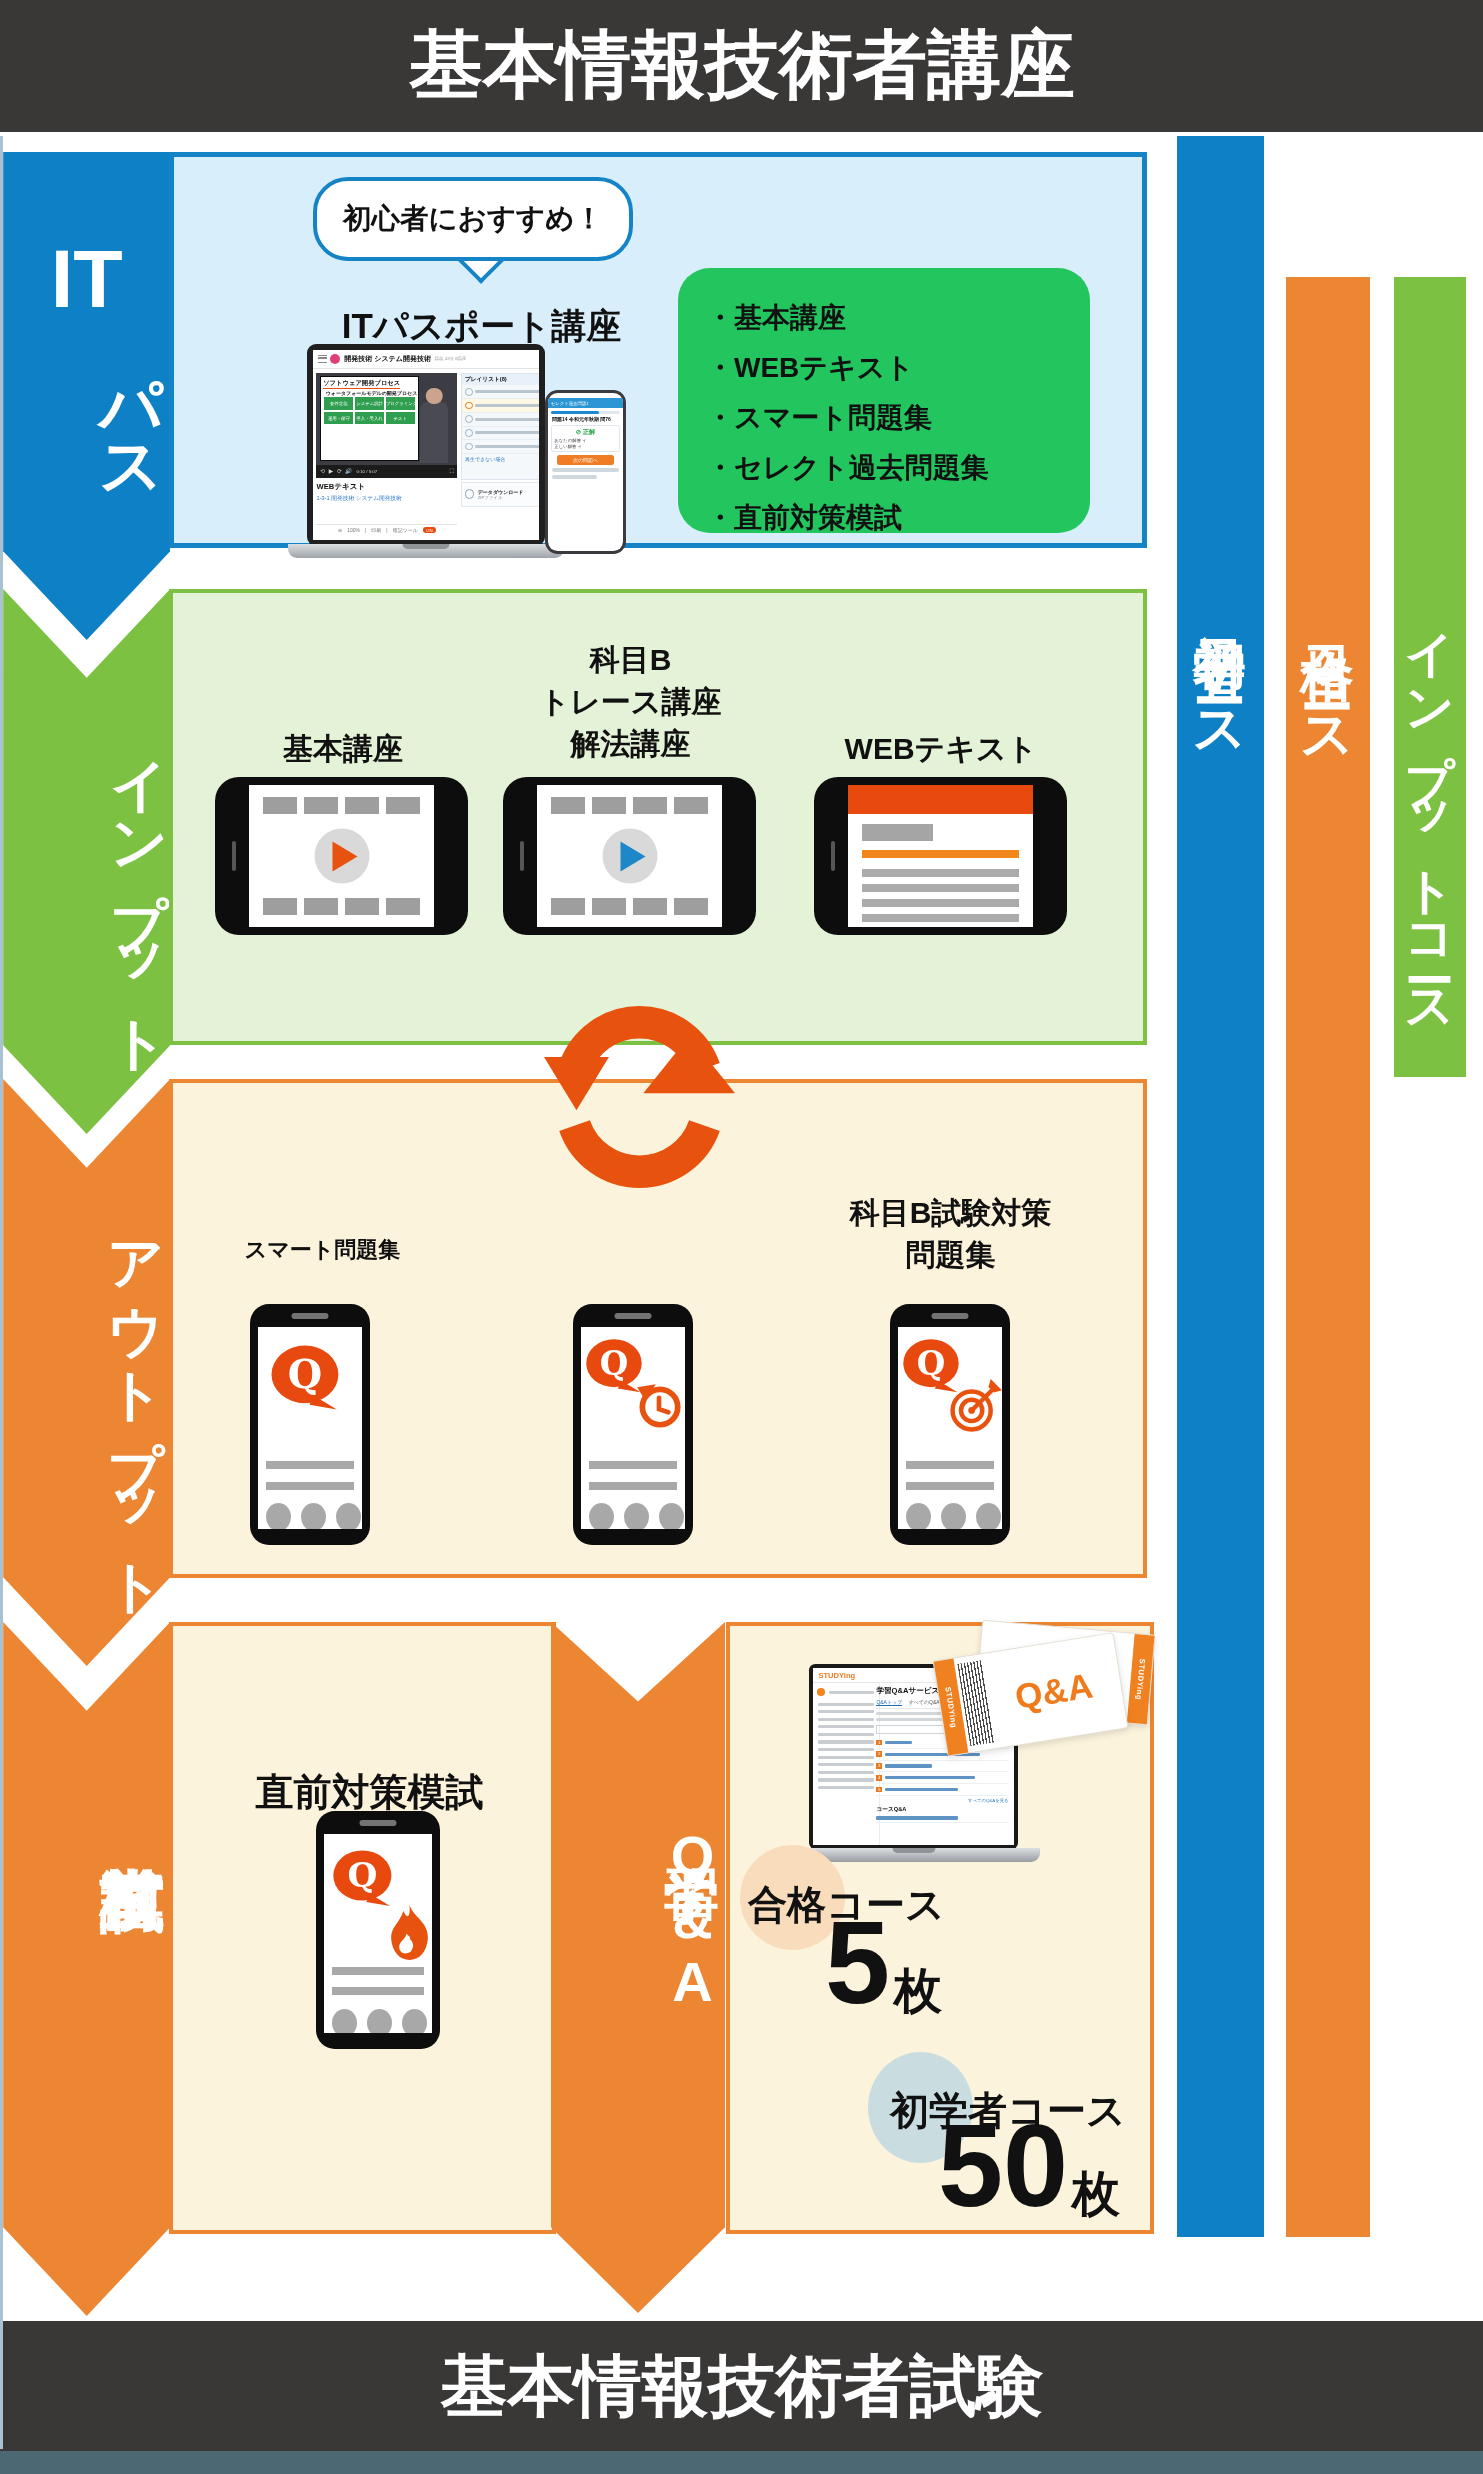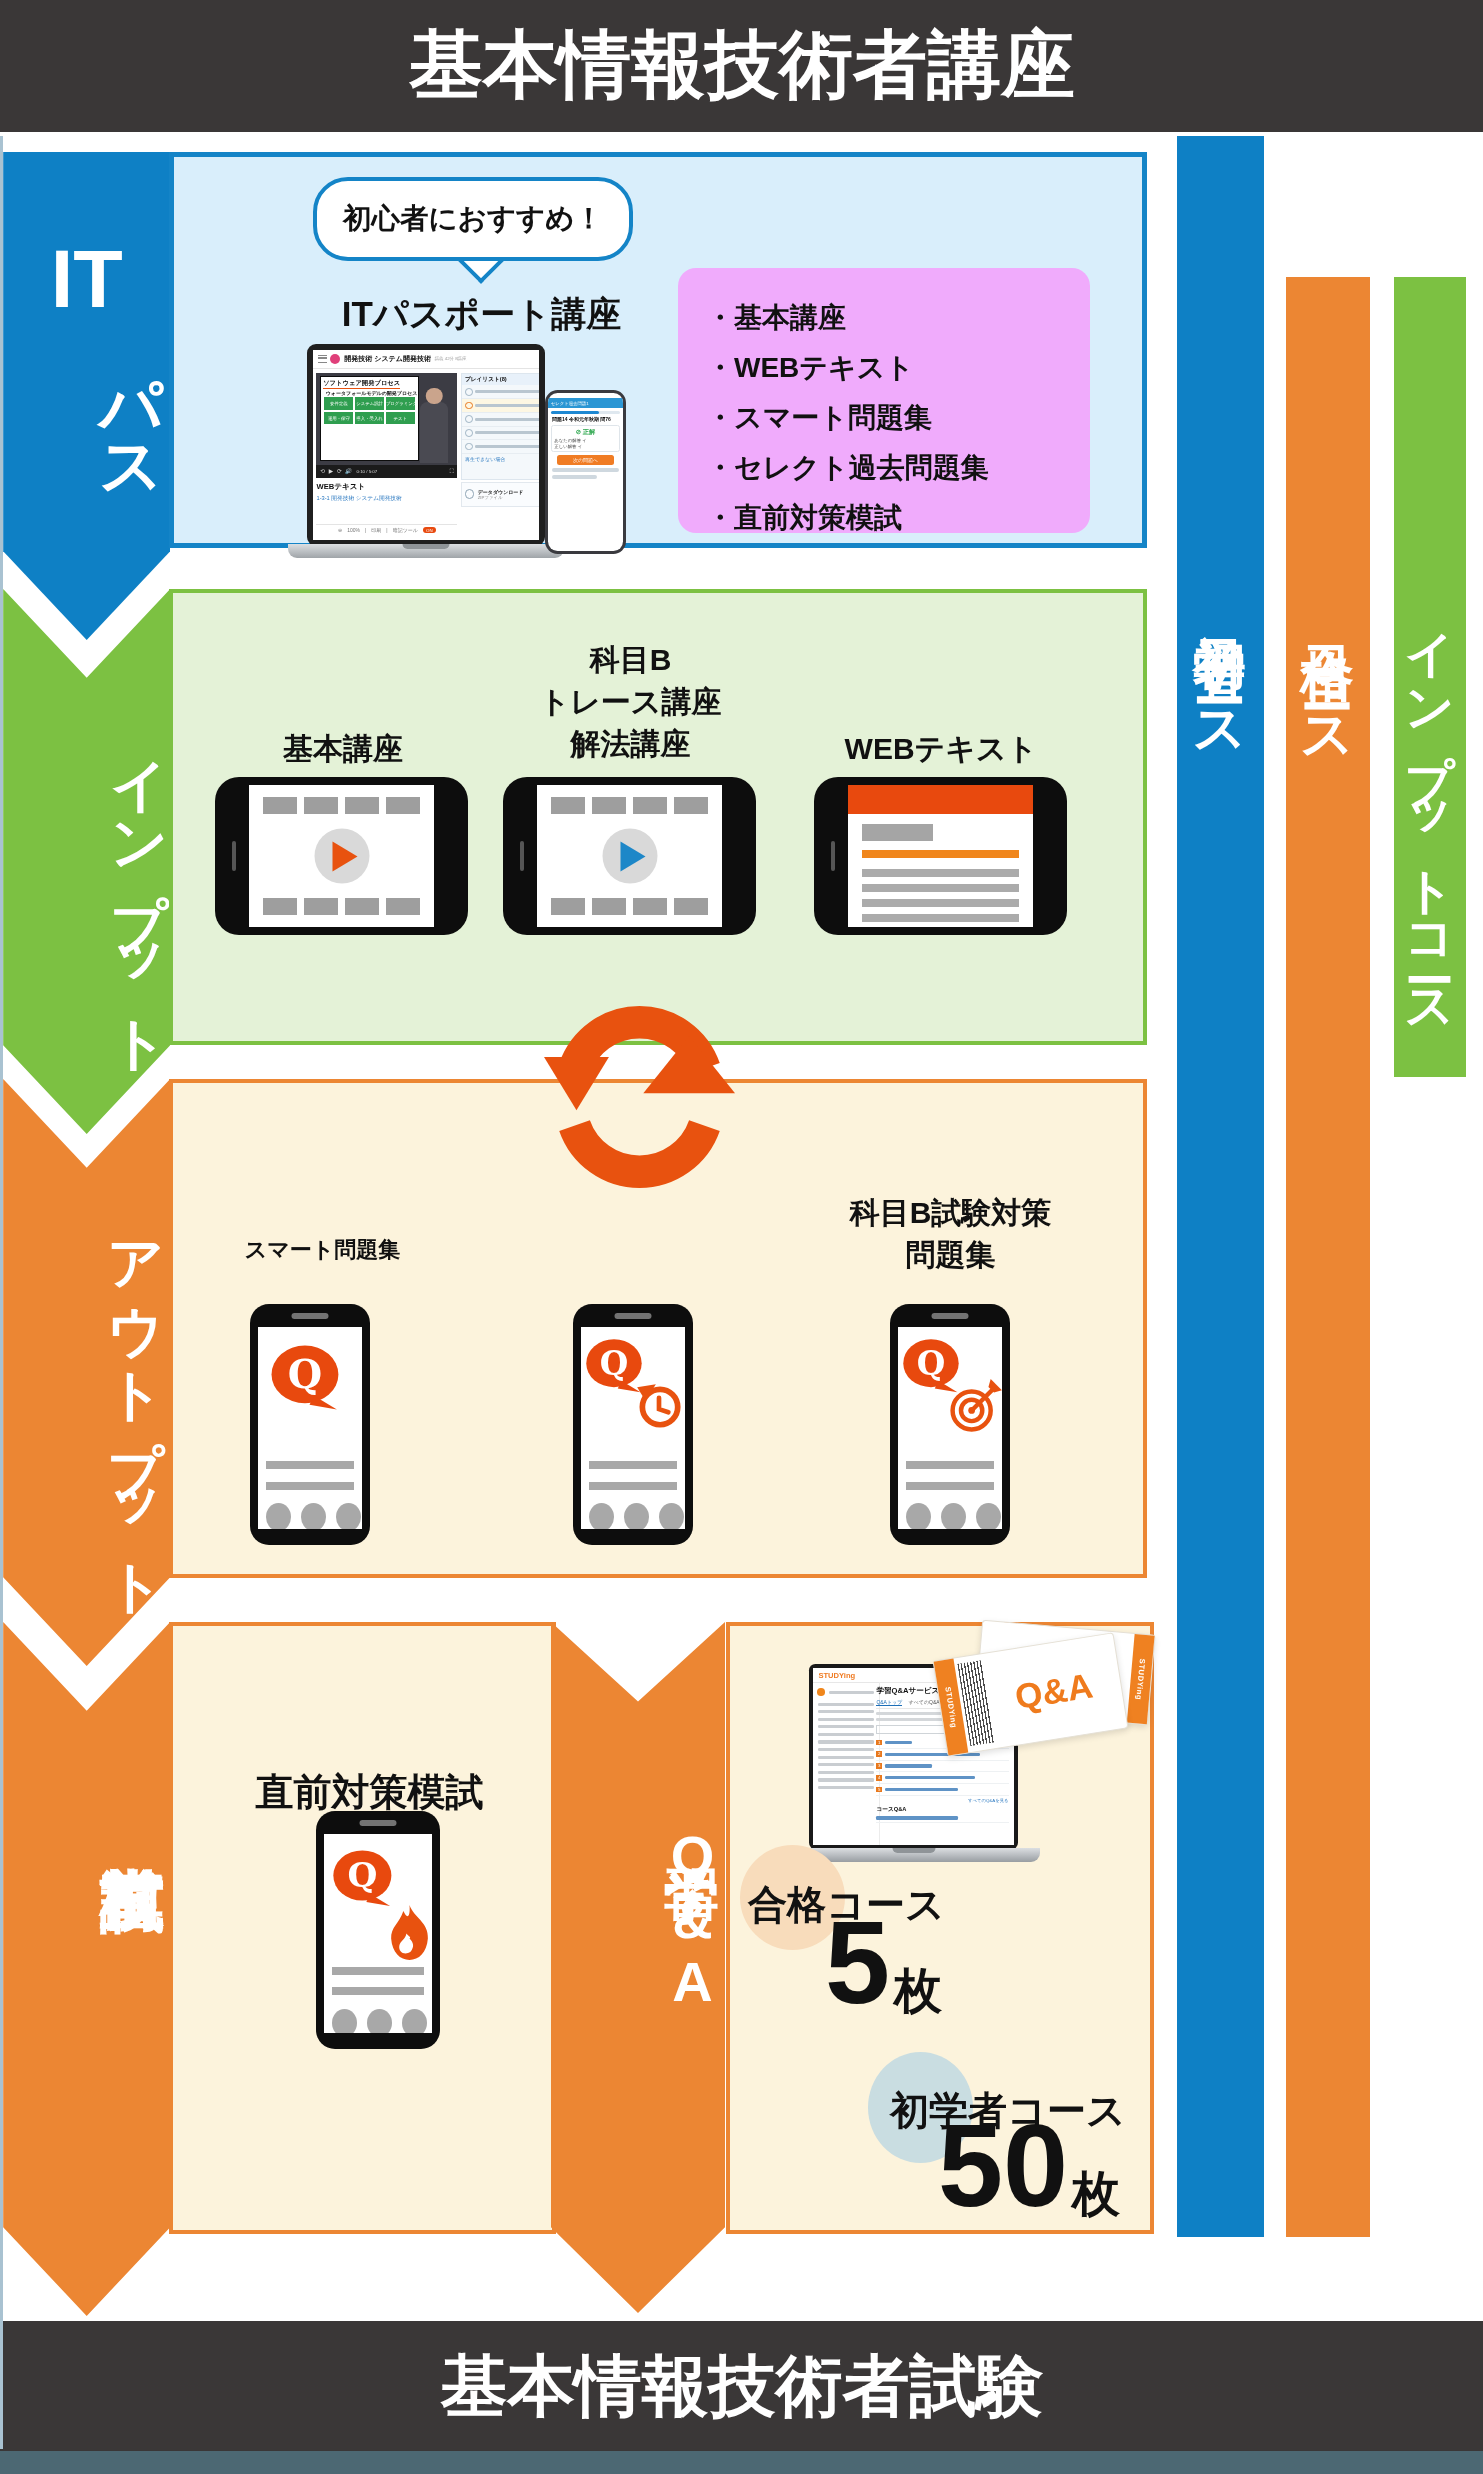--- a/index.html
+++ b/index.html
@@ -28,22 +28,22 @@
   #box-mock{left:169px;top:1622px;width:387px;height:612px;background:#fcf3dc;border:4.4px solid #ec8633}
   #box-qa{left:726px;top:1622px;width:428px;height:612px;background:#fcf3dc;border:4.4px solid #ec8633}
   .sec-label{position:absolute;font-weight:bold;text-align:center;color:#111}
   
   #badge-bubble{position:absolute;left:139px;top:20px;width:320px;height:84px;background:#fff;
     border:4.4px solid #1484c7;border-radius:35px;display:flex;align-items:center;justify-content:center;
     font-size:28.5px;font-weight:bold;z-index:2;box-sizing:border-box}
   #badge-tail{position:absolute;left:288px;top:81px;width:34px;height:34px;background:#fff;
     border-right:4.4px solid #1484c7;border-bottom:4.4px solid #1484c7;transform:rotate(45deg);z-index:1}
   
-  #feature-card{position:absolute;left:504px;top:111px;width:412px;height:265px;background:#f0abfc;
-    border-radius:18px;box-sizing:border-box;padding:25px 28px;z-index:2}
+  #feature-card{position:absolute;left:504px;top:111px;width:412px;height:265px;background:#22c55e;
+    border-radius:32px;box-sizing:border-box;padding:25px 28px;z-index:2}
   #feature-card .feat{font-size:28px;font-weight:bold;line-height:50px;white-space:nowrap}
   
   #laptop1{position:absolute;left:114px;top:187px;width:276px;height:222px}
   #l1-screen{position:absolute;left:19px;top:0;width:238px;height:202px;background:#1f1f1f;border-radius:9px;
              padding:5.7px;box-sizing:border-box}
   #l1-inner{width:100%;height:100%;background:#fff;overflow:hidden;position:relative;font-size:6.3px}
   #l1-base{position:absolute;left:0;top:200px;width:276px;height:14px;border-radius:0 0 9px 9px;
            background:linear-gradient(#dcdfe2,#9fa4a8)}
   #l1-base:before{content:"";position:absolute;left:50%;transform:translateX(-50%);top:0;width:47px;height:5px;
            background:#8f9498;border-radius:0 0 5px 5px}
@@ -205,21 +205,21 @@
   <div class="chev" style="top:1622px;height:694px;background:#ec8633;
        clip-path:polygon(0 0,50% 12.8%,100% 0,100% 87.2%,50% 100%,0 87.2%)">
     <div class="chev-label vtext" style="position:absolute;top:193px;font-size:65px;line-height:76px">直前模試</div>
   </div>
 
   <div id="box-itpass" class="secbox">
     <div id="badge-tail"></div>
     <div id="badge-bubble">
       <span>初心者におすすめ！</span>
     </div>
-    <div class="sec-label" style="left:127px;top:134px;width:361px;font-size:35px">ITパスポート講座</div>
+    <div class="sec-label" style="left:127px;top:146px;width:361px;font-size:35px">ITパスポート講座</div>
 
     <div id="feature-card">
       <div class="feat">・基本講座</div>
       <div class="feat">・WEBテキスト</div>
       <div class="feat">・スマート問題集</div>
       <div class="feat">・セレクト過去問題集</div>
       <div class="feat">・直前対策模試</div>
     </div>
 
     <div id="laptop1">

